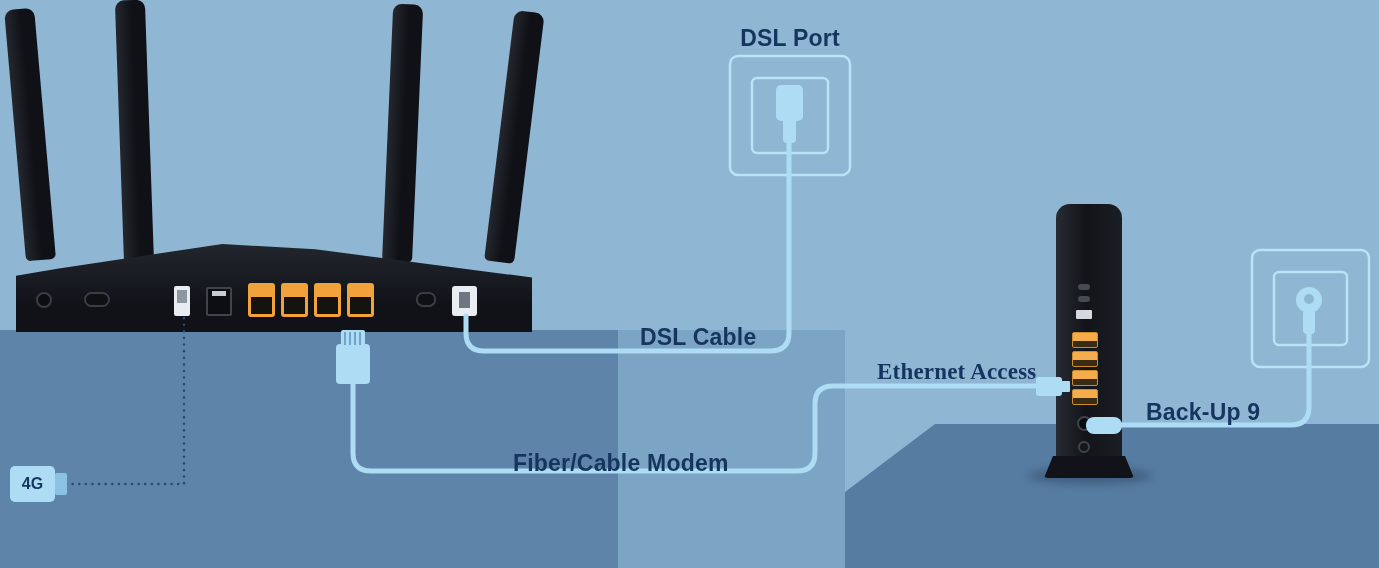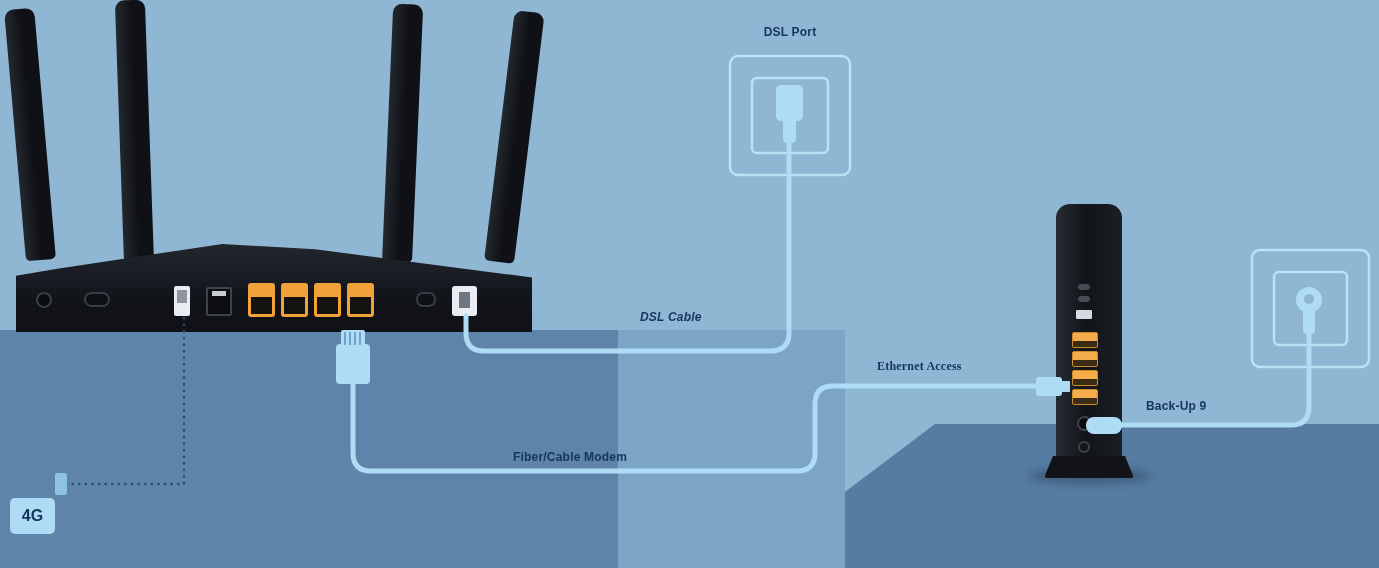--- a/index.html
+++ b/index.html
@@ -9,21 +9,21 @@
     font-family:"Liberation Sans", sans-serif;
   }
 
   
   .bg-left  { position:absolute; left:0;   top:330px; width:618px;  height:238px; background:#5E84AA; }
   .bg-mid   { position:absolute; left:618px; top:330px; width:227px; height:238px; background:#7CA4C4; }
   .bg-right { position:absolute; left:845px; top:424px; width:534px; height:144px; background:#567CA2;
               clip-path:polygon(90px 0, 100% 0, 100% 100%, 0 100%, 0 68px); }
 
   
-  .lbl { position:absolute; font-weight:700; font-size:12px; color:#16355E; white-space:nowrap; letter-spacing:.2px; }
+  .lbl { position:absolute; font-weight:700; font-size:23px; color:#16355E; white-space:nowrap; letter-spacing:.2px; }
 
   
   .antenna { position:absolute; width:30px; background:linear-gradient(90deg,#24272e,#0f1116 55%);
              border-radius:9px 9px 5px 5px; transform-origin:50% 100%; }
   .router-body { position:absolute; left:16px; top:244px; width:516px; height:88px;
                  background:linear-gradient(180deg,#22262d,#101218 70%);
                  clip-path:polygon(0 36%, 8% 28%, 40% 0, 58% 6%, 92% 32%, 100% 38%, 100% 100%, 0 100%); }
   .port { position:absolute; box-sizing:border-box; }
   .power-jack { left:36px; top:292px; width:16px; height:16px; border-radius:50%;
                 background:#0c0d10; border:2px solid #3a3e46; }
@@ -54,21 +54,21 @@
   .m-lan  { position:absolute; left:1072px; width:26px; height:16px; border-radius:2px;
             background:linear-gradient(180deg,#F5AC4A 55%,#3a2c12 55%); border:1px solid #cd8a26; box-sizing:border-box; }
   .m-round{ position:absolute; left:1077px; top:416px; width:15px; height:15px; border-radius:50%;
             background:#0a0b0e; border:2px solid #3f444c; box-sizing:border-box; }
   .m-pwr  { position:absolute; left:1078px; top:441px; width:12px; height:12px; border-radius:50%;
             background:#14161b; border:2px solid #3f444c; box-sizing:border-box; }
 
   
   .adapter { position:absolute; left:10px; top:466px; width:45px; height:36px; background:#AEDCF5;
              border-radius:5px; display:flex; align-items:center; justify-content:center;
-             font-weight:700; font-size:16px; color:#16355E;margin-top:32px; }
+             font-weight:700; font-size:16px; color:#16355E; }
   .adapter-tip { position:absolute; left:55px; top:473px; width:12px; height:22px; background:#8CC3E4; border-radius:2px; }
 
   .overlay { position:absolute; left:0; top:0; width:1379px; height:568px; pointer-events:none; }
 </style>
 </head>
 <body>
 
 <div class="stage">
 
   <div class="bg-left"></div>
@@ -160,18 +160,18 @@
 
     <path d="M66 484 L184 484 L184 318" fill="none" stroke="#2A4A72" stroke-width="2.5" stroke-dasharray="0.1 6.5" stroke-linecap="round"></path>
   </svg>
 
   <div class="adapter">
     <span>4G</span>
   </div>
   <div class="adapter-tip"></div>
 
   <div class="lbl" style="left:729px; top:25px; width:122px; text-align:center;">DSL Port</div>
-  <div class="lbl" style="left:640px; top:310px;font-style:italic;">DSL Cable</div>
+  <div class="lbl" style="left:640px; top:324px;">DSL Cable</div>
   <div class="lbl" style="left:877px; top:359px;font-family:Liberation Serif, serif;">Ethernet Access</div>
   <div class="lbl" style="left:513px; top:450px;">Fiber/Cable Modem</div>
   <div class="lbl" style="left:1146px; top:399px;">Back-Up 9</div>
 
 </div>
 
 </body></html>

